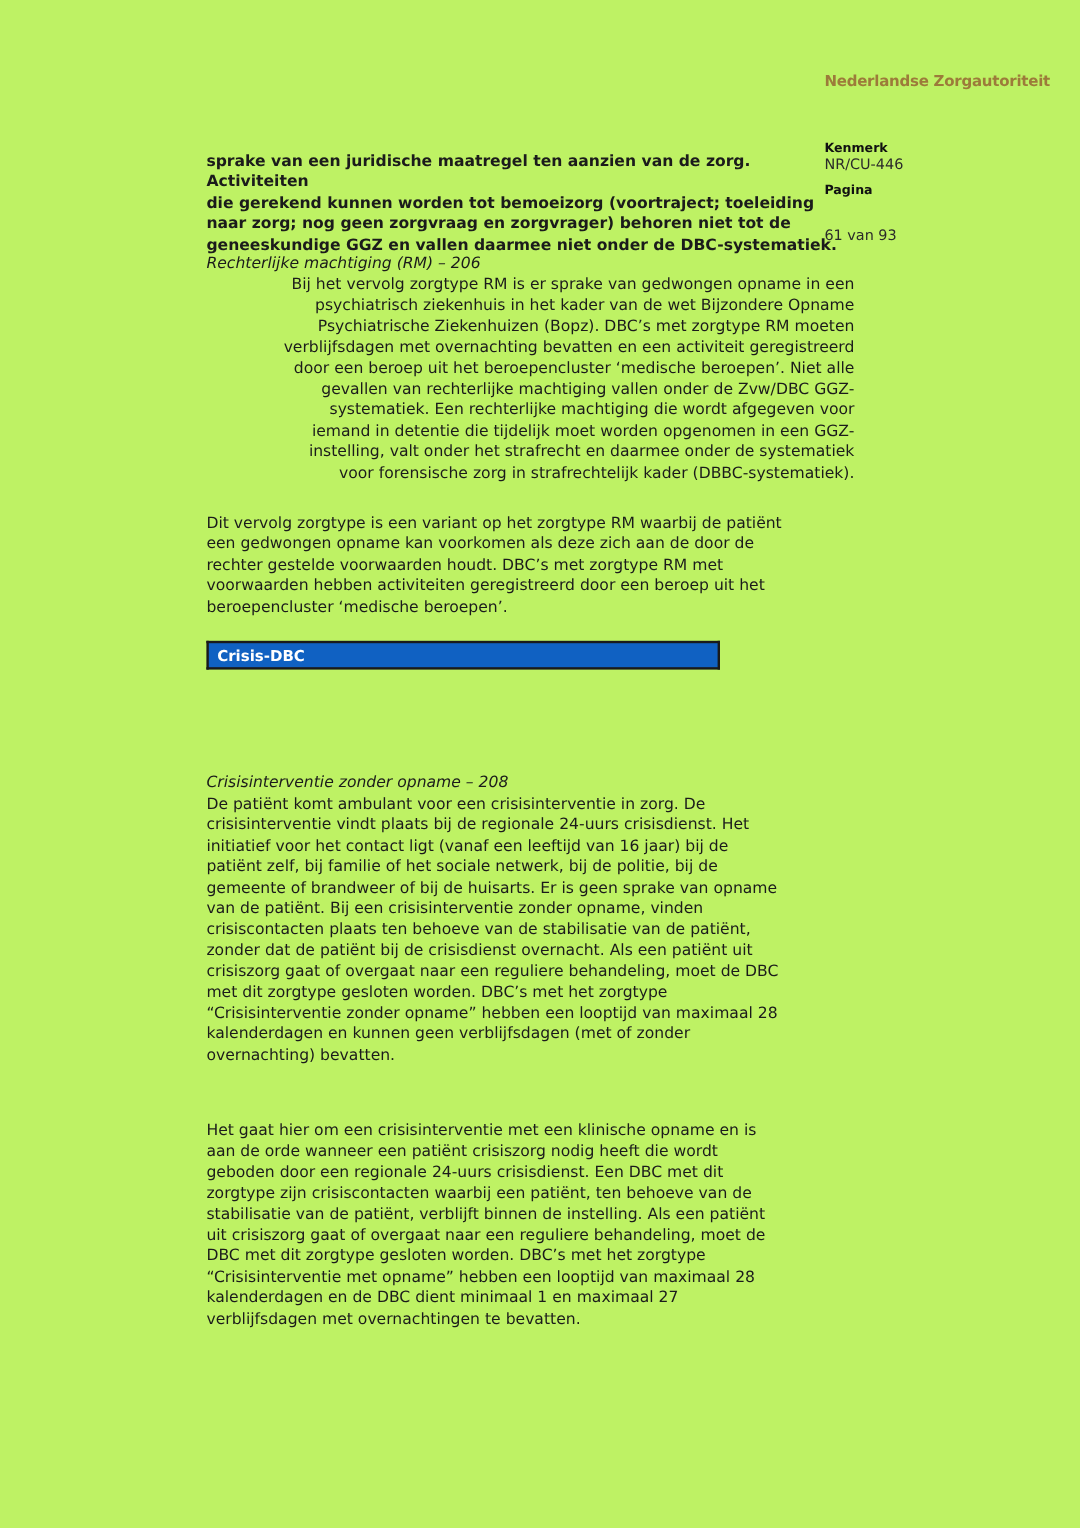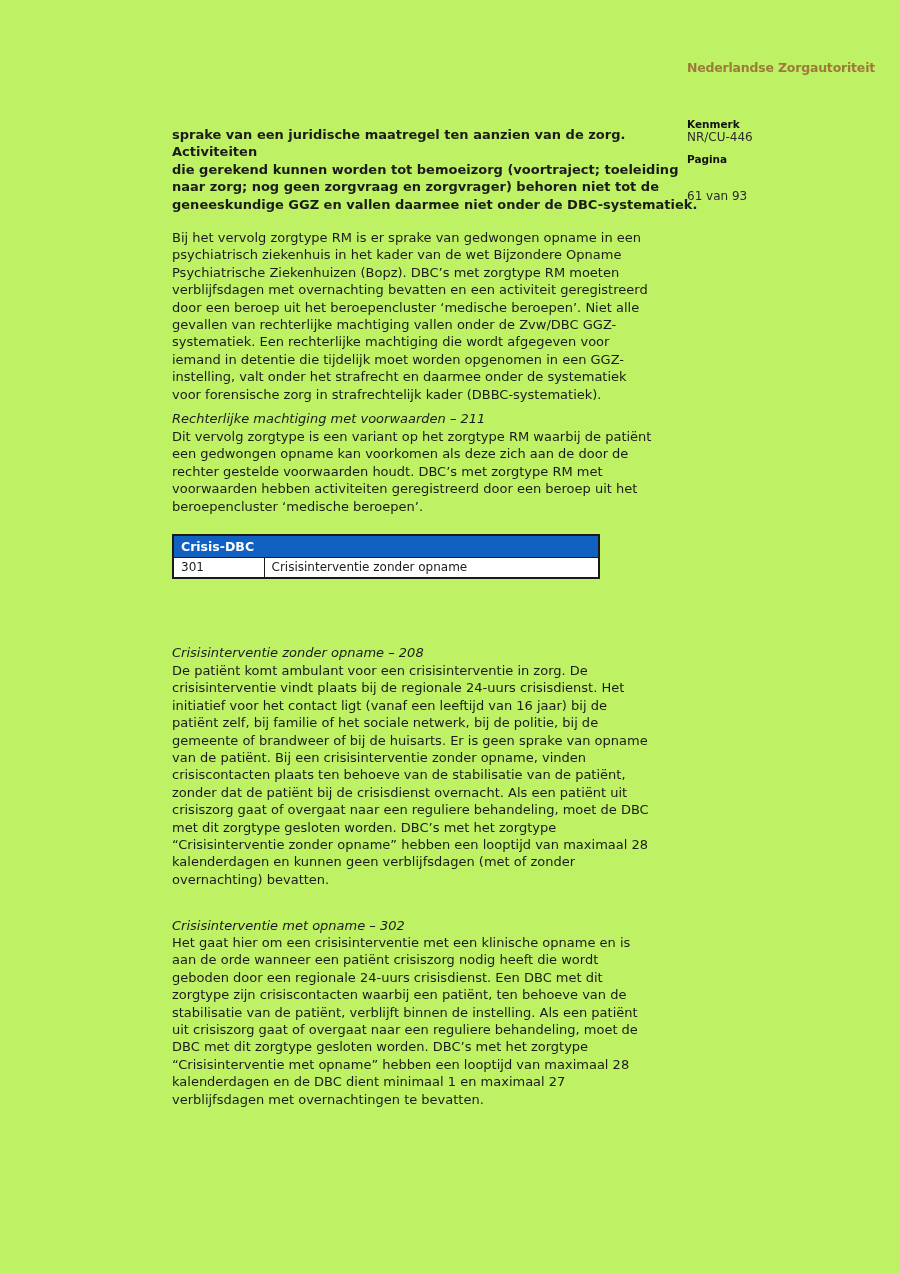--- a/index.html
+++ b/index.html
@@ -102,68 +102,63 @@
   <div class="side-label" style="top:118px;">Kenmerk</div>
   <div class="side-value" style="top:130px;">NR/CU-446</div>
   <div class="side-label" style="top:153px;">Pagina</div>
   <div class="side-value" style="top:165px;margin-top:24px;">61 van 93</div>
 
   <div class="body-text" style="top:126px;font-weight:bold;">sprake van een juridische maatregel ten aanzien van de zorg. Activiteiten
 die gerekend kunnen worden tot bemoeizorg (voortraject; toeleiding
 naar zorg; nog geen zorgvraag en zorgvrager) behoren niet tot de
 geneeskundige GGZ en vallen daarmee niet onder de DBC-systematiek.</div>
 
-  <div class="body-text" style="top:229px;">Bij het vervolg zorgtype RM is er sprake van gedwongen opname in een
+  <div class="section-heading" style="top:211px;">Rechterlijke machtiging (RM) – 206</div>
+  <div class="body-text" style="top:229px;text-align:right;">Bij het vervolg zorgtype RM is er sprake van gedwongen opname in een
 psychiatrisch ziekenhuis in het kader van de wet Bijzondere Opname
 Psychiatrische Ziekenhuizen (Bopz). DBC’s met zorgtype RM moeten
 verblijfsdagen met overnachting bevatten en een activiteit geregistreerd
 door een beroep uit het beroepencluster ‘medische beroepen’. Niet alle
 gevallen van rechterlijke machtiging vallen onder de Zvw/DBC GGZ-
 systematiek. Een rechterlijke machtiging die wordt afgegeven voor
 iemand in detentie die tijdelijk moet worden opgenomen in een GGZ-
 instelling, valt onder het strafrecht en daarmee onder de systematiek
 voor forensische zorg in strafrechtelijk kader (DBBC-systematiek).</div>
 
-  <div class="section-heading" style="top:410px;">Rechterlijke machtiging met voorwaarden – 211</div>
   <div class="body-text" style="top:428px;">Dit vervolg zorgtype is een variant op het zorgtype RM waarbij de patiënt
 een gedwongen opname kan voorkomen als deze zich aan de door de
 rechter gestelde voorwaarden houdt. DBC’s met zorgtype RM met
 voorwaarden hebben activiteiten geregistreerd door een beroep uit het
 beroepencluster ‘medische beroepen’.</div>
 
   <table class="crisis">
     <thead>
       <tr class="title-row">
         <th colspan="2">Crisis-DBC</th>
       </tr>
     </thead>
     <tbody>
-      <tr>
-        <td class="col-code">301</td>
-        <td>Crisisinterventie zonder opname</td>
-      </tr>
     </tbody>
   </table>
 
   <div class="section-heading" style="top:644px;">Crisisinterventie zonder opname – 208</div>
   <div class="body-text" style="top:662px;">De patiënt komt ambulant voor een crisisinterventie in zorg. De
 crisisinterventie vindt plaats bij de regionale 24-uurs crisisdienst. Het
 initiatief voor het contact ligt (vanaf een leeftijd van 16 jaar) bij de
 patiënt zelf, bij familie of het sociale netwerk, bij de politie, bij de
 gemeente of brandweer of bij de huisarts. Er is geen sprake van opname
 van de patiënt. Bij een crisisinterventie zonder opname, vinden
 crisiscontacten plaats ten behoeve van de stabilisatie van de patiënt,
 zonder dat de patiënt bij de crisisdienst overnacht. Als een patiënt uit
 crisiszorg gaat of overgaat naar een reguliere behandeling, moet de DBC
 met dit zorgtype gesloten worden. DBC’s met het zorgtype
 “Crisisinterventie zonder opname” hebben een looptijd van maximaal 28
 kalenderdagen en kunnen geen verblijfsdagen (met of zonder
 overnachting) bevatten.</div>
 
-  <div class="section-heading" style="top:917px;">Crisisinterventie met opname – 302</div>
   <div class="body-text" style="top:934px;">Het gaat hier om een crisisinterventie met een klinische opname en is
 aan de orde wanneer een patiënt crisiszorg nodig heeft die wordt
 geboden door een regionale 24-uurs crisisdienst. Een DBC met dit
 zorgtype zijn crisiscontacten waarbij een patiënt, ten behoeve van de
 stabilisatie van de patiënt, verblijft binnen de instelling. Als een patiënt
 uit crisiszorg gaat of overgaat naar een reguliere behandeling, moet de
 DBC met dit zorgtype gesloten worden. DBC’s met het zorgtype
 “Crisisinterventie met opname” hebben een looptijd van maximaal 28
 kalenderdagen en de DBC dient minimaal 1 en maximaal 27
 verblijfsdagen met overnachtingen te bevatten.</div>

